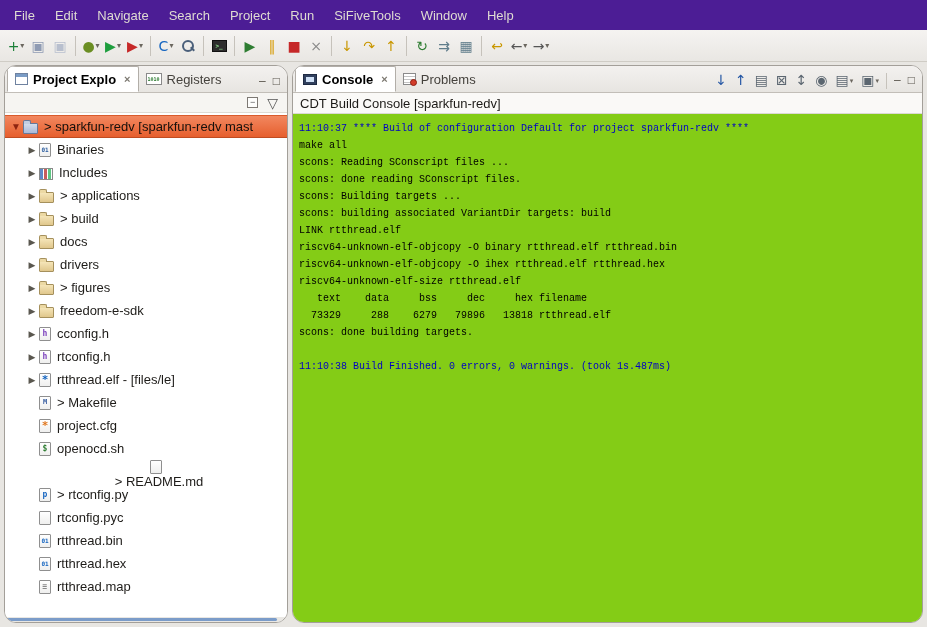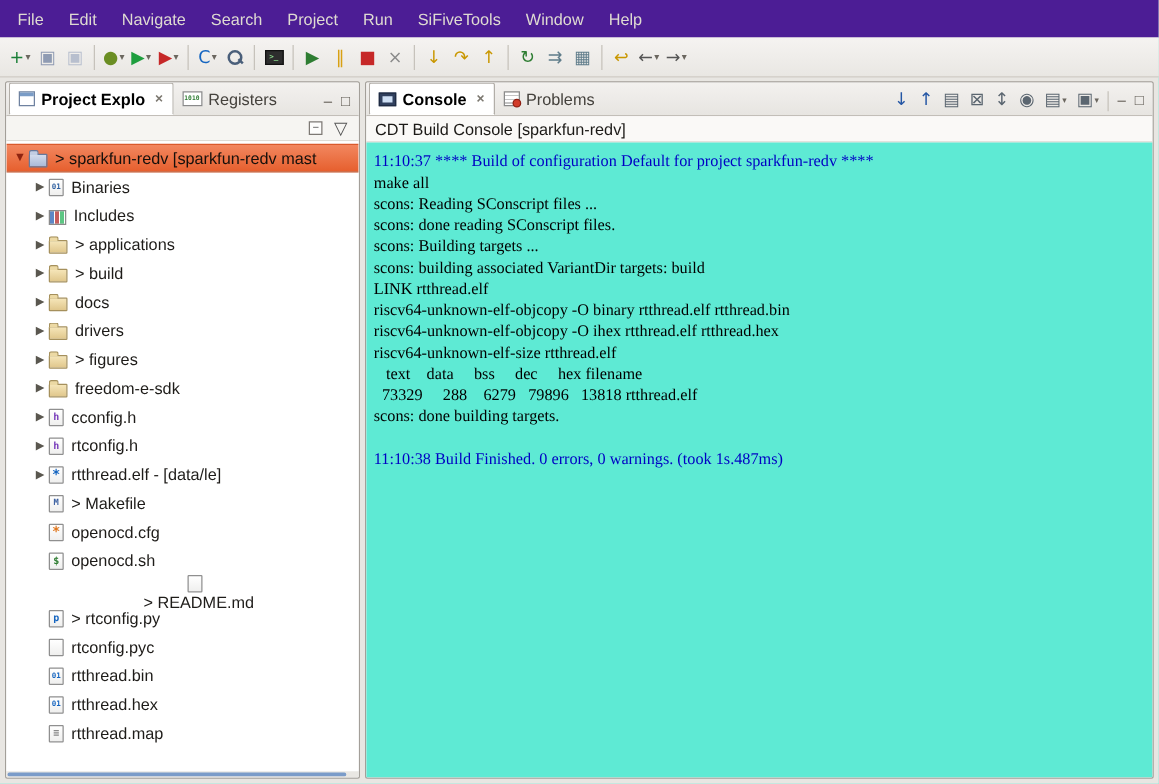--- a/index.html
+++ b/index.html
@@ -17,21 +17,21 @@
   .tb-dd { font-size:8px; color:#6b675f; margin-left:1px; }
   .tb-sep { width:1px; height:20px; background:#c6c2bb; margin:0 4px; flex:none; }
   .magnifier { width:12px; height:12px; position:relative; }
   .magnifier::before { content:""; position:absolute; left:0; top:0; width:8px; height:8px; border:2px solid #4a5f7a; border-radius:50%; }
   .magnifier::after { content:""; position:absolute; left:8px; top:8px; width:5px; height:2px; background:#4a5f7a; transform:rotate(45deg); }
   .terminal { width:15px; height:12px; background:#2d2d2d; border:1px solid #111; color:#8fe08f; font:bold 6px/1 "DejaVu Sans Mono",monospace; display:flex; align-items:center; justify-content:center; }
   .terminal::after { content:">_"; }
 
   
   .main { display:flex; height:565px; padding:3px 4px 4px 4px; gap:4px; }
-  .panel { background:#fff; border:1px solid #a39f99; border-radius:2px; display:flex; flex-direction:column; overflow:hidden; height:558px; }
+  .panel { background:#fff; border:1px solid #a39f99; border-radius:12px; display:flex; flex-direction:column; overflow:hidden; height:558px; }
   .panel-left { width:284px; flex:none; }
   .panel-right { flex:1; }
 
   
   .tabbar { height:27px; flex:none; background:linear-gradient(#f3f1ef,#e7e5e1); border-bottom:1px solid #c2beb8; display:flex; align-items:flex-end; padding-left:2px; }
   .tab { height:26px; display:flex; align-items:center; gap:5px; padding:0 7px; color:#45423d; border-radius:2px 2px 0 0; white-space:nowrap; }
   .tab.active { background:#fff; border:1px solid #b2aea8; border-bottom:1px solid #fff; font-weight:bold; color:#000; }
   .tab-close { color:#7c7870; font-size:11px; line-height:1; margin-left:3px; }
   .tabbar-actions { margin-left:auto; display:flex; align-items:center; gap:7px; padding:0 7px 5px 0; }
   .act { font-size:12px; line-height:1; display:flex; align-items:center; }
@@ -78,21 +78,21 @@
   .ic-script::after { content:"$"; color:#2e7d32; }
   .ic-python::after { content:"p"; color:#1565c0; }
   .ic-binfile::after { content:"01"; color:#1565c0; font-size:6px; }
   .ic-mapfile::after { content:"≡"; color:#8a8a8a; font-size:8px; }
   .ic-binaries::after { content:"01"; color:#2e5fa0; font-size:6px; }
   .ic-includes { width:14px; height:12px; border:1px solid #8a8a8a; margin-top:2px;
     background:linear-gradient(90deg,#5d87c6 0 3px,#fff 3px 4px,#c65d5d 4px 7px,#fff 7px 8px,#5dc683 8px 11px,#fff 11px 13px); }
 
   
   .console-header { height:21px; flex:none; background:#faf9f7; border-bottom:1px solid #dcd9d3; display:flex; align-items:center; padding:0 7px; color:#1c1a17; font-size:13px; }
-  .console-body { flex:1; background:#5eead4; overflow:hidden; padding:6px 6px 0 6px; font-family:Liberation Serif, serif; font-size:13px; }
+  .console-body { flex:1; background:#84cc16; overflow:hidden; padding:6px 6px 0 6px; font-family:Liberation Mono, monospace; font-size:10px; }
   .console-line { white-space:pre; line-height:17px; color:#000; }
   .console-line.info { color:#0000c4; }
 </style>
 </head>
 <body>
 
 <div class="app">
 
   <div class="menubar">
       <div class="menu-item">File</div>
@@ -267,31 +267,31 @@
             <span class="tree-label">cconfig.h</span>
           </div>
           <div class="tree-row" style="padding-left: 20px;">
             <span class="tree-arrow">▶</span>
             <span class="ticon ic-header"></span>
             <span class="tree-label">rtconfig.h</span>
           </div>
           <div class="tree-row" style="padding-left: 20px;">
             <span class="tree-arrow">▶</span>
             <span class="ticon ic-elf"></span>
-            <span class="tree-label">rtthread.elf - [data/le]</span>
+            <span class="tree-label">rtthread.elf - [files/le]</span>
           </div>
           <div class="tree-row" style="padding-left: 20px;">
             <span class="tree-arrow"></span>
             <span class="ticon ic-makefile"></span>
             <span class="tree-label">&gt; Makefile</span>
           </div>
           <div class="tree-row" style="padding-left: 20px;">
             <span class="tree-arrow"></span>
             <span class="ticon ic-config"></span>
-            <span class="tree-label">openocd.cfg</span>
+            <span class="tree-label">project.cfg</span>
           </div>
           <div class="tree-row" style="padding-left: 20px;">
             <span class="tree-arrow"></span>
             <span class="ticon ic-script"></span>
             <span class="tree-label">openocd.sh</span>
           </div>
           <div class="tree-row" style="padding-left: 20px; flex-direction: column;">
             <span class="tree-arrow"></span>
             <span class="ticon ic-file"></span>
             <span class="tree-label">&gt; README.md</span>

